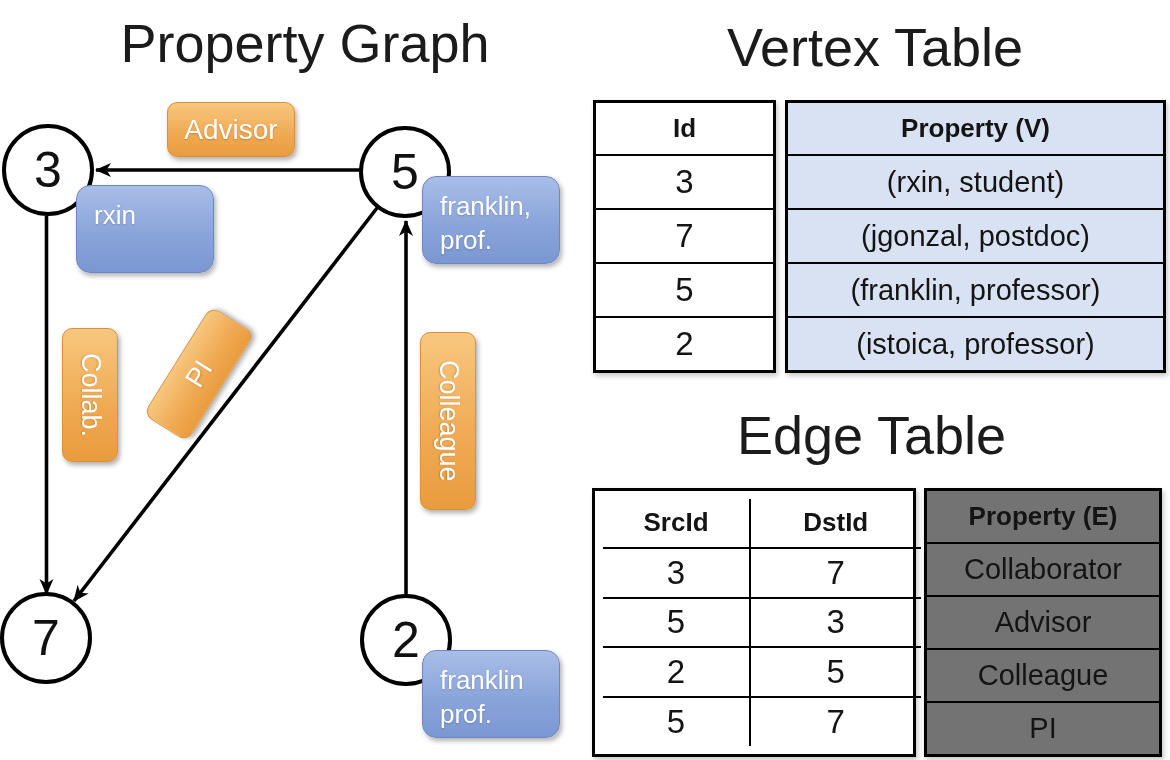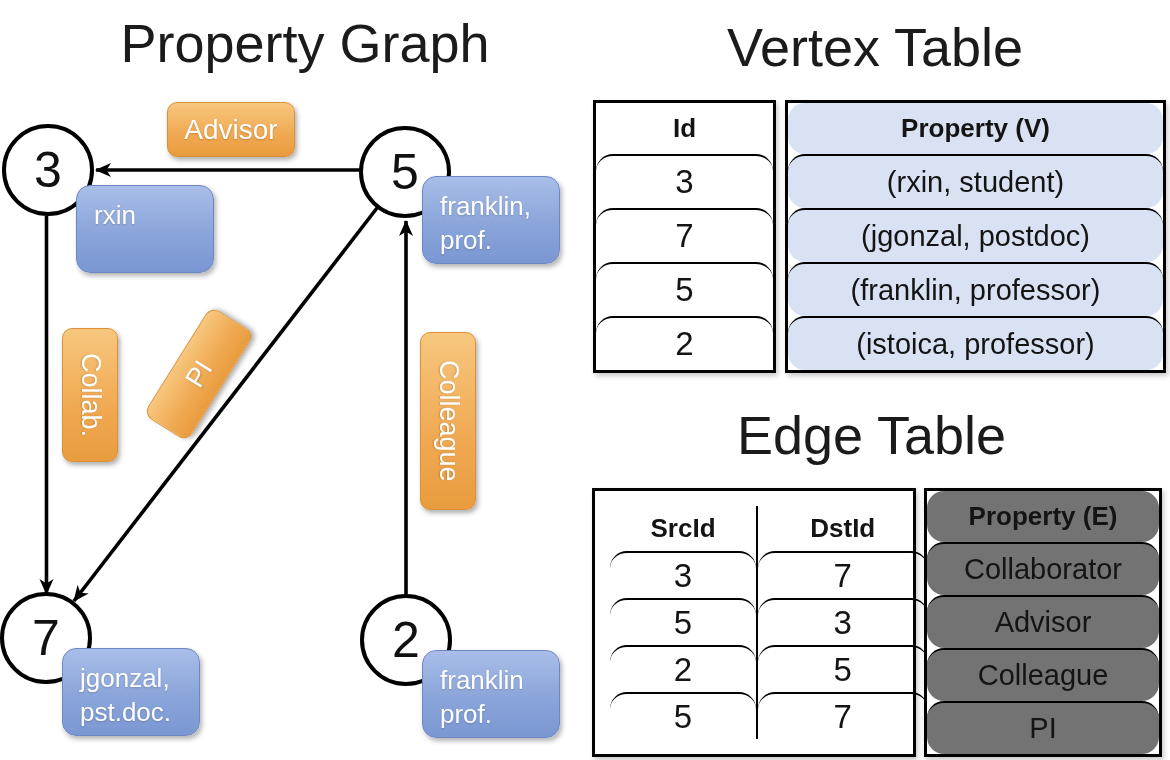--- a/index.html
+++ b/index.html
@@ -31,27 +31,27 @@
           font-size:27px;z-index:2;text-shadow:0 1px 2px rgba(0,0,0,0.20);}
   .elabel.vert{writing-mode:vertical-rl;}
 
   
   .edges{position:absolute;left:0;top:0;z-index:1;}
 
   
   .tcol{position:absolute;border:3px solid #000;box-sizing:border-box;background:#fff;
         display:flex;flex-direction:column;box-shadow:2px 3px 5px rgba(0,0,0,0.22);}
   .cell{flex:1;display:flex;align-items:center;justify-content:center;
-        border-top:2.5px solid #000;font-size:29px;font-weight:300;color:#141414;border-radius:17px;}
+        border-top:2.5px solid #000;font-size:29px;font-weight:300;color:#141414;}
   .cell:first-child{border-top:none;}
   .cell.hdr{flex:none;height:51px;font-weight:bold;font-size:26px;}
   .cell.num{font-size:33px;}
   .bluefill{background:#d9e2f3;}
   .tanfill{background:#737373;}
-  .twocol{display:flex;flex-direction:row;padding:15px;}
+  .twocol{display:flex;flex-direction:row;padding:8px;}
   .subcol{display:flex;flex-direction:column;flex:none;}
   .subcol.right{border-left:2.5px solid #000;}
   .subcol .cell{flex:1;}
 </style>
 </head>
 <body>
 
 <div class="canvas">
 
   <div class="big-title" style="left:62px;top:16px;width:486px;">Property Graph</div>
@@ -80,24 +80,20 @@
   <div class="node" style="left:360px;top:594px;">
     <span>2</span>
     </div>
 
   <div class="vcard" style="left:76px;top:185px;">
     <div>rxin</div>
   </div>
   <div class="vcard" style="left:422px;top:176px;">
     <div>franklin,</div>
     <div>prof.</div>
-  </div>
-  <div class="vcard" style="left:62px;top:648px;">
-    <div>jgonzal,</div>
-    <div>pst.doc.</div>
   </div>
   <div class="vcard" style="left:422px;top:650px;">
     <div>franklin</div>
     <div>prof.</div>
   </div>
 
   <div class="elabel" style="left:167px;top:102px;width:128px;height:55px;font-size:28px;">Advisor</div>
   <div class="elabel vert" style="left:62px;top:328px;width:56px;height:134px;">Collab.</div>
   <div class="elabel" style="left:135px;top:348px;width:128px;height:52px;transform:rotate(-58deg);">PI</div>
   <div class="elabel vert" style="left:420px;top:332px;width:56px;height:178px;">Colleague</div>

